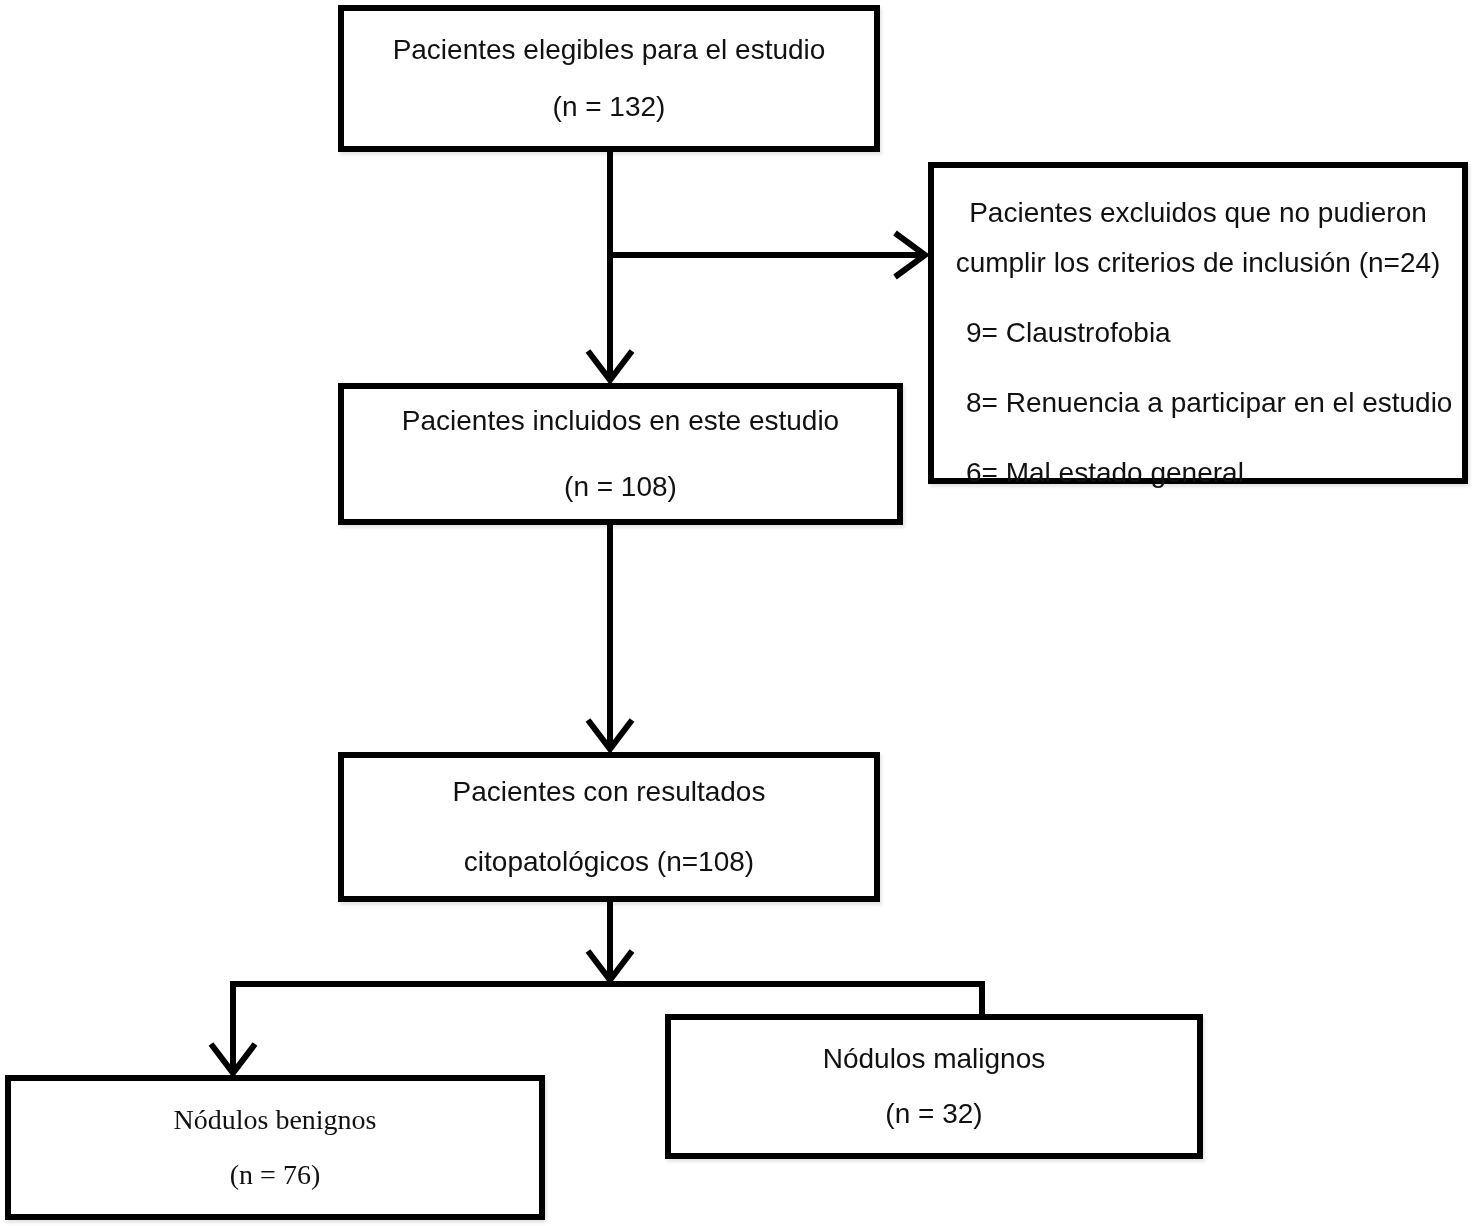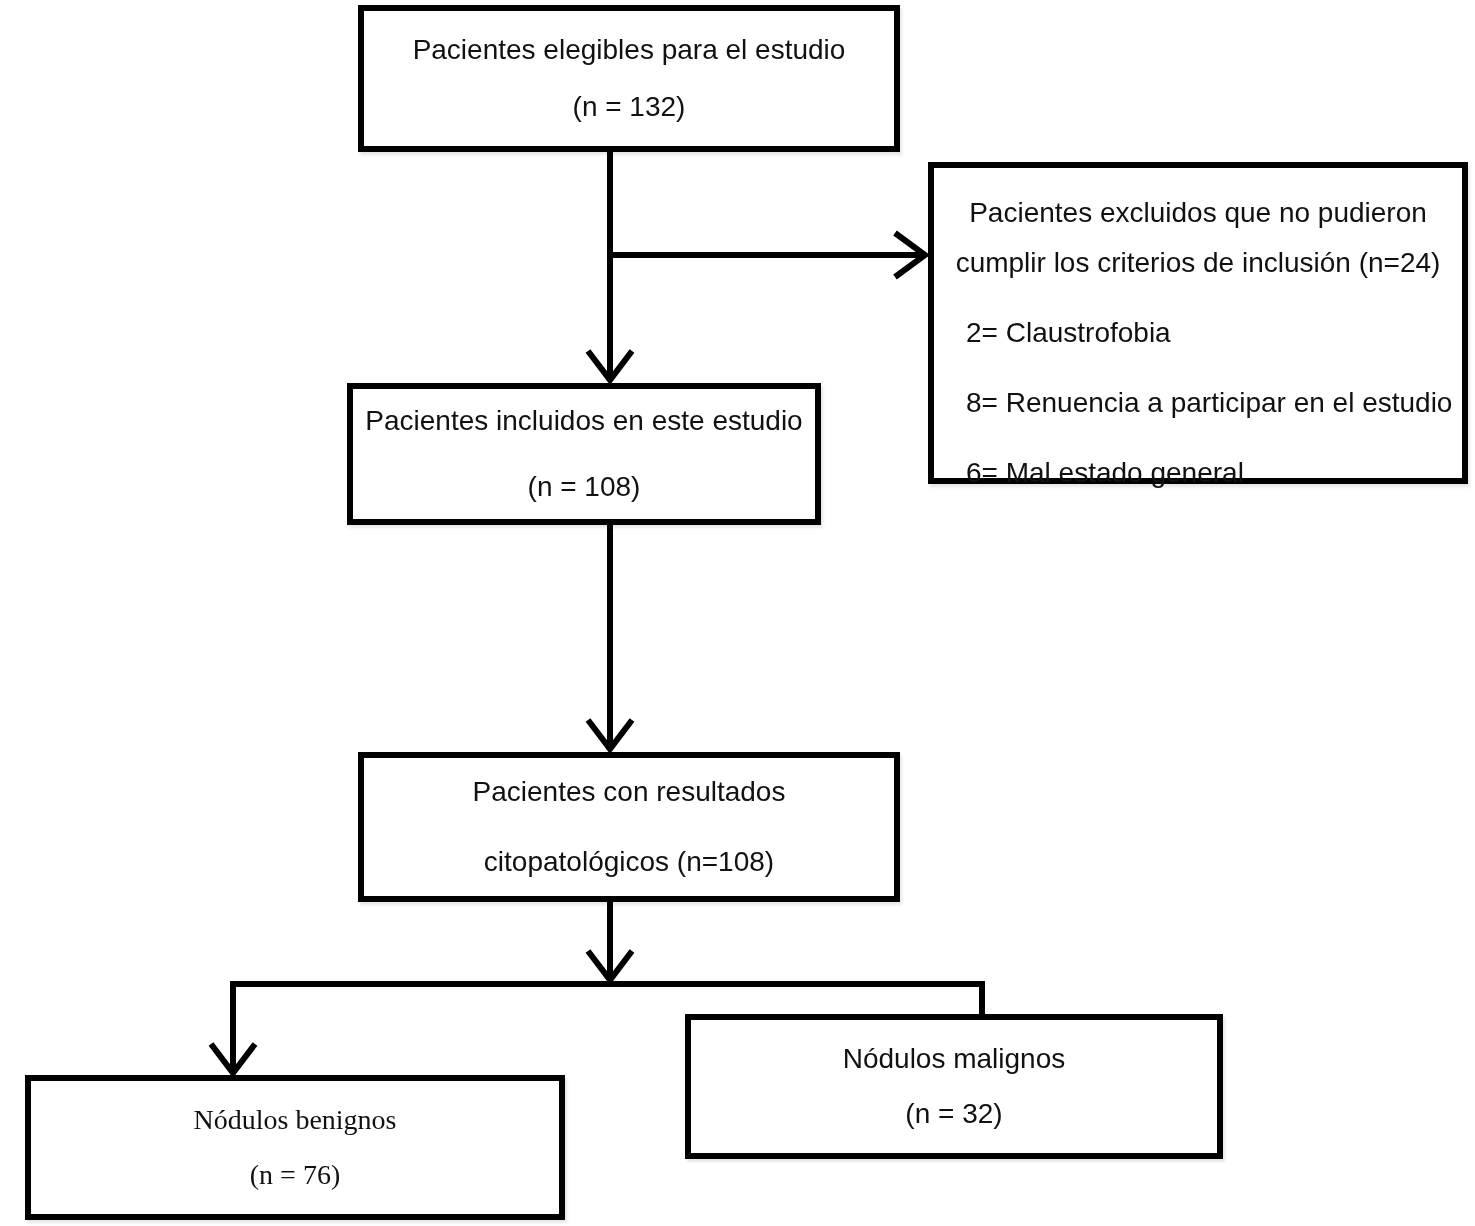--- a/index.html
+++ b/index.html
@@ -30,21 +30,20 @@
     background: #ffffff;
     z-index: 2;
     box-shadow: 2px 3px 3px rgba(0,0,0,0.10);
   }
   .node.two-line {
     display: flex;
     flex-direction: column;
     justify-content: space-evenly;
     align-items: center;
     text-align: right;
-    margin-left: 20px;
   }
   .nline {
     font-size: 28px;
     line-height: 34px;
     white-space: nowrap;
   }
   .excl-content {
     padding: 20px 14px 0 14px;
   }
   .excl-title-line {
@@ -97,27 +96,27 @@
 
   <div class="node two-line" style="left:338px; top:5px; width:542px; height:147px;">
     <div class="nline">Pacientes elegibles para el estudio</div>
     <div class="nline">(n = 132)</div>
   </div>
 
   <div class="node" style="left:928px; top:162px; width:540px; height:322px;">
     <div class="excl-content">
       <div class="excl-title-line">Pacientes excluidos que no pudieron</div>
       <div class="excl-title-line">cumplir los criterios de inclusión (n=24)</div>
-      <div class="excl-item">2= Claustrofobia</div>
+      <div class="excl-item">9= Claustrofobia</div>
       <div class="excl-item">8= Renuencia a participar en el estudio</div>
       <div class="excl-item">6= Mal estado general</div>
     </div>
   </div>
 
-  <div class="node two-line" style="left:327px; top:383px; width:474px; height:142px;gap:16px;">
+  <div class="node two-line" style="left:338px; top:383px; width:565px; height:142px;gap:16px;">
     <div class="nline">Pacientes incluidos en este estudio</div>
     <div class="nline">(n = 108)</div>
   </div>
 
   <div class="node two-line" style="left:338px; top:752px; width:542px; height:150px;gap:20px;">
     <div class="nline">Pacientes con resultados</div>
     <div class="nline">citopatológicos (n=108)</div>
   </div>
 
   <div class="node two-line" style="left:5px; top:1075px; width:540px; height:145px;font-family:Liberation Serif, serif;">

